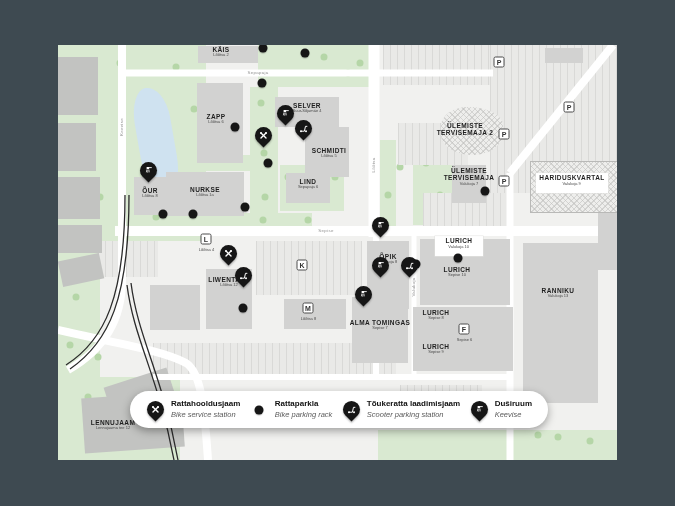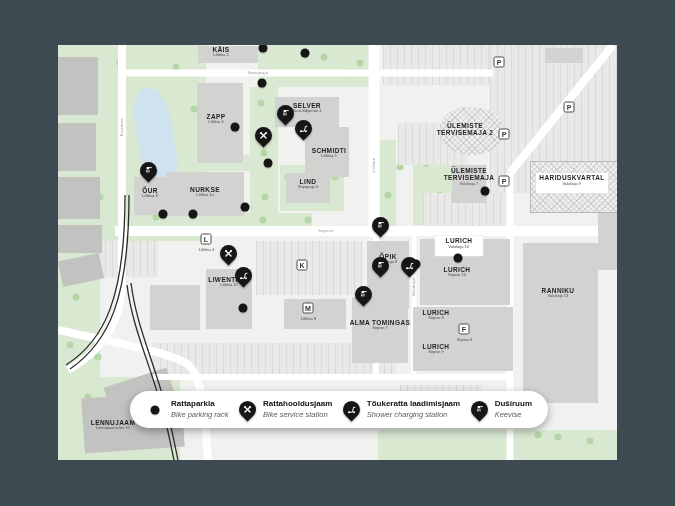--- a/index.html
+++ b/index.html
@@ -311,62 +311,62 @@
             <circle cx="2.2" cy="8" r="1.1" fill="#fff"></circle>
             <circle cx="7.8" cy="8" r="1.1" fill="#fff"></circle>
             <path d="M2.2,8 H6 L7.2,2.6 H8.8" fill="none" stroke="#fff" stroke-width="1.1" stroke-linecap="round" stroke-linejoin="round"></path>
           </svg>
         </span>
       </div>
     </div>
   <div id="legend">
       <div class="leg-item">
         <div class="leg-icon">
-          <div class="dot"></div>
-        </div>
-        <div class="leg-txt">
-          <div class="leg-title">Rattaparkla</div>
-          <div class="leg-sub">Bike parking rack</div>
-        </div>
-      </div>
-      <div class="leg-item">
-        <div class="leg-icon">
           <div class="pin">
             <span class="ic">
               <svg viewBox="0 0 10 10" width="9" height="9">
                 <g stroke="#fff" stroke-width="1.5" stroke-linecap="round" fill="none">
                   <line x1="2.2" y1="2.2" x2="7.8" y2="7.8"></line>
                   <line x1="7.8" y1="2.2" x2="2.2" y2="7.8"></line>
                 </g>
                 <circle cx="2.2" cy="2.2" r="1.1" fill="#fff"></circle>
                 <circle cx="7.8" cy="2.2" r="1.1" fill="#fff"></circle>
               </svg>
             </span>
           </div>
         </div>
         <div class="leg-txt">
           <div class="leg-title">Rattahooldusjaam</div>
           <div class="leg-sub">Bike service station</div>
         </div>
       </div>
       <div class="leg-item">
         <div class="leg-icon">
+          <div class="dot"></div>
+        </div>
+        <div class="leg-txt">
+          <div class="leg-title">Rattaparkla</div>
+          <div class="leg-sub">Bike parking rack</div>
+        </div>
+      </div>
+      <div class="leg-item">
+        <div class="leg-icon">
           <div class="pin">
             <span class="ic">
               <svg viewBox="0 0 10 10" width="9" height="9">
                 <circle cx="2.2" cy="8" r="1.1" fill="#fff"></circle>
                 <circle cx="7.8" cy="8" r="1.1" fill="#fff"></circle>
                 <path d="M2.2,8 H6 L7.2,2.6 H8.8" fill="none" stroke="#fff" stroke-width="1.1" stroke-linecap="round" stroke-linejoin="round"></path>
               </svg>
             </span>
           </div>
         </div>
         <div class="leg-txt">
           <div class="leg-title">Tõukeratta laadimisjaam</div>
-          <div class="leg-sub">Shower charging station</div>
+          <div class="leg-sub">Scooter parking station</div>
         </div>
       </div>
       <div class="leg-item">
         <div class="leg-icon">
           <div class="pin">
             <span class="ic">
               <svg viewBox="0 0 10 10" width="9" height="9">
                 <rect x="2.8" y="1" width="3" height="2.2" rx="0.6" fill="#fff"></rect>
                 <path d="M5.8,1.8 H8.2" stroke="#fff" stroke-width="1" stroke-linecap="round"></path>
                 <g stroke="#fff" stroke-width="0.8" stroke-linecap="round">

